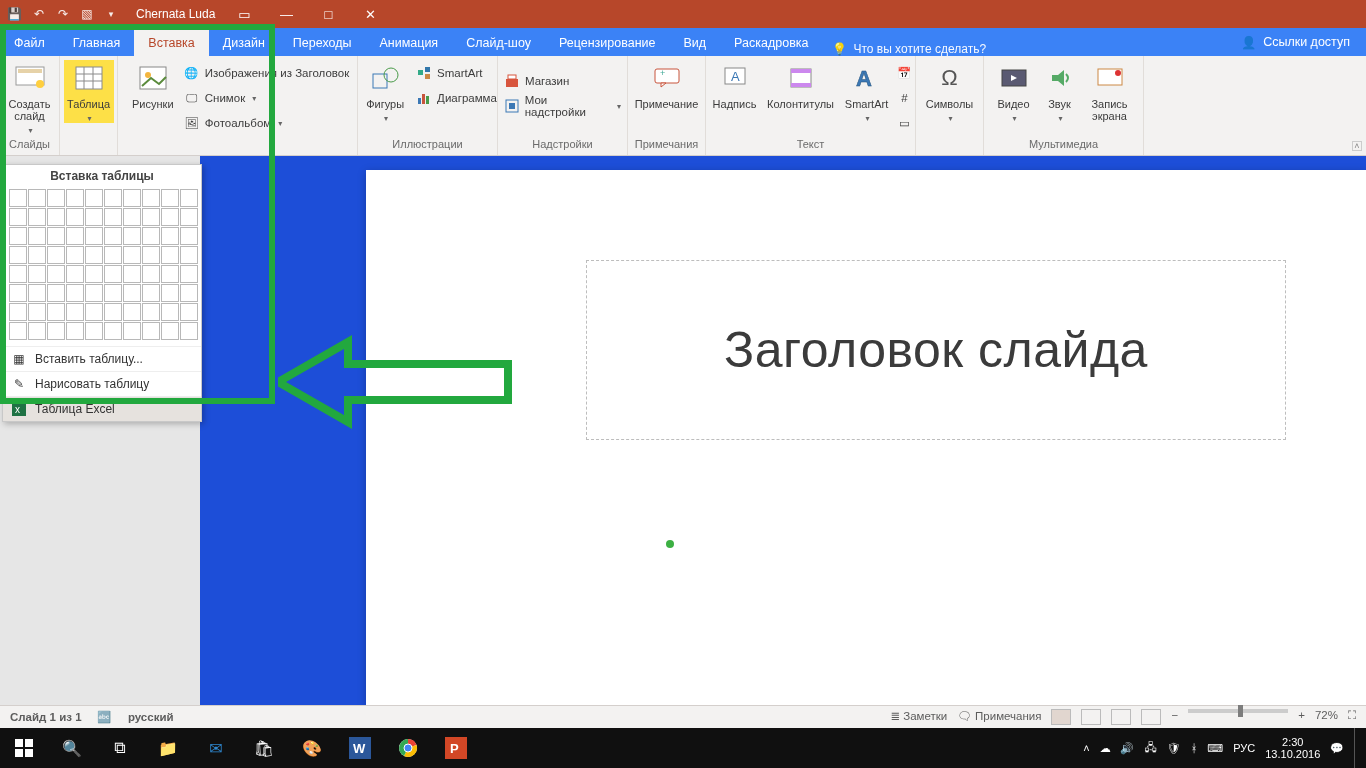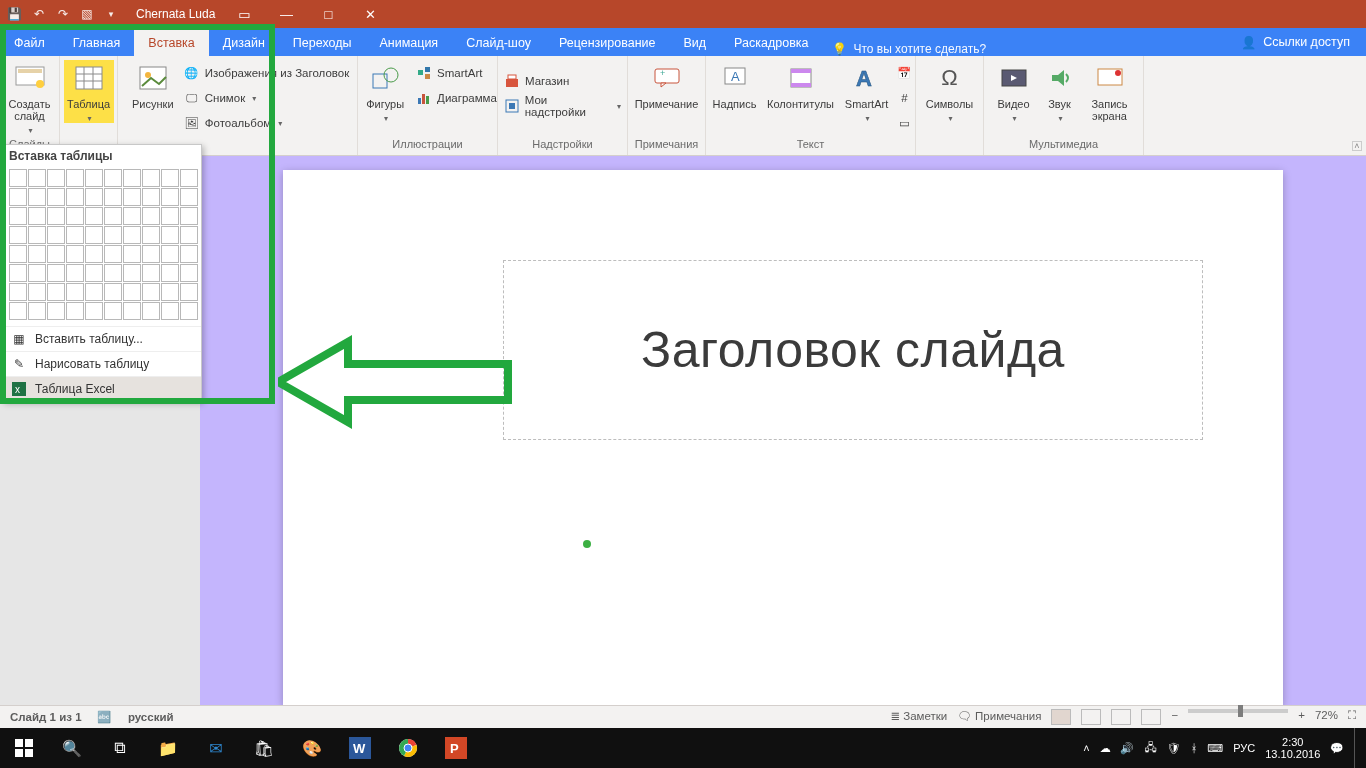--- a/index.html
+++ b/index.html
@@ -35,21 +35,21 @@
 .disabled svg * { stroke:#bbb; fill:#ddd; }
 .caret { font-size: 8px; margin-left:2px; color:#666;}
 .expand-ico { position:absolute; right:4px; bottom:4px; width:10px; height:10px; font-size:9px; color:#888; border:1px solid #ccc; text-align:center; line-height:8px;}
 
 
 .editor { position: relative; height: calc(768px - 28px - 28px - 100px - 23px - 40px); background: #e6e6e6; display:flex;}
 .thumbs { width: 200px; background:#e6e6e6; padding:12px 8px; }
 .thumb { display:flex; gap:4px;}
 .thumb .num { font-size:11px; color:#595959;}
 .thumb .mini { width:160px; height:90px; background:#fff; border:2px solid #d35230; box-shadow:0 0 2px rgba(0,0,0,.2); }
-.canvas-wrap { flex:1; background:#c4b5fd; overflow:auto; display:flex; flex-direction:column; align-items:center; }
+.canvas-wrap { flex:1; background:#1d4ed8; overflow:auto; display:flex; flex-direction:column; align-items:flex-end; }
 .slide { margin-top:14px; width:1000px; height:560px; background:#fff; box-shadow:0 2px 8px rgba(0,0,0,.25); position:relative;}
 .title-ph { position:absolute; left:220px; top:90px; width:700px; height:180px; border:1px dashed #bdbdbd; display:flex; align-items:center; justify-content:center;}
 .title-ph span { font-size:50px; font-weight:300; color:#3b3b3b; letter-spacing:0.5px;}
 .pointer-dot { position:absolute; width:8px; height:8px; background:#3cb043; border-radius:50%; left:300px; top:370px;}
 
 
 .statusbar { height: 23px; background:#f3f2f1; border-top:1px solid #d4cfcc; display:flex; align-items:center; font-size:11.5px; color:#5c5c5c;}
 .statusbar .left { display:flex; gap:16px; padding:0 10px; align-items:center;font-weight:bold;}
 .statusbar .right { margin-left:auto; display:flex; gap:10px; align-items:flex-start; padding:0 10px;}
 .viewbtn { width:20px; height:16px; border:1px solid #bbb; display:inline-block;}
@@ -146,21 +146,21 @@
               <line x1="9" y1="1" x2="9" y2="23" stroke="#8a8a8a"></line>
               <line x1="18" y1="1" x2="18" y2="23" stroke="#8a8a8a"></line>
             </svg>
           </div>
         <div class="lbl">Таблица</div>
         <span class="caret">▾</span>
       </div>
     </div>
     <div class="group-label"></div>
 
-    <div class="table-dd" style="top:88px; left:-58px;">
+    <div class="table-dd" style="top:108px; left:-58px;text-align:center;">
       <div class="hdr">Вставка таблицы</div>
       <div class="grid" id="tgrid">
           <div class="cell"></div>
           <div class="cell"></div>
           <div class="cell"></div>
           <div class="cell"></div>
           <div class="cell"></div>
           <div class="cell"></div>
           <div class="cell"></div>
           <div class="cell"></div>

